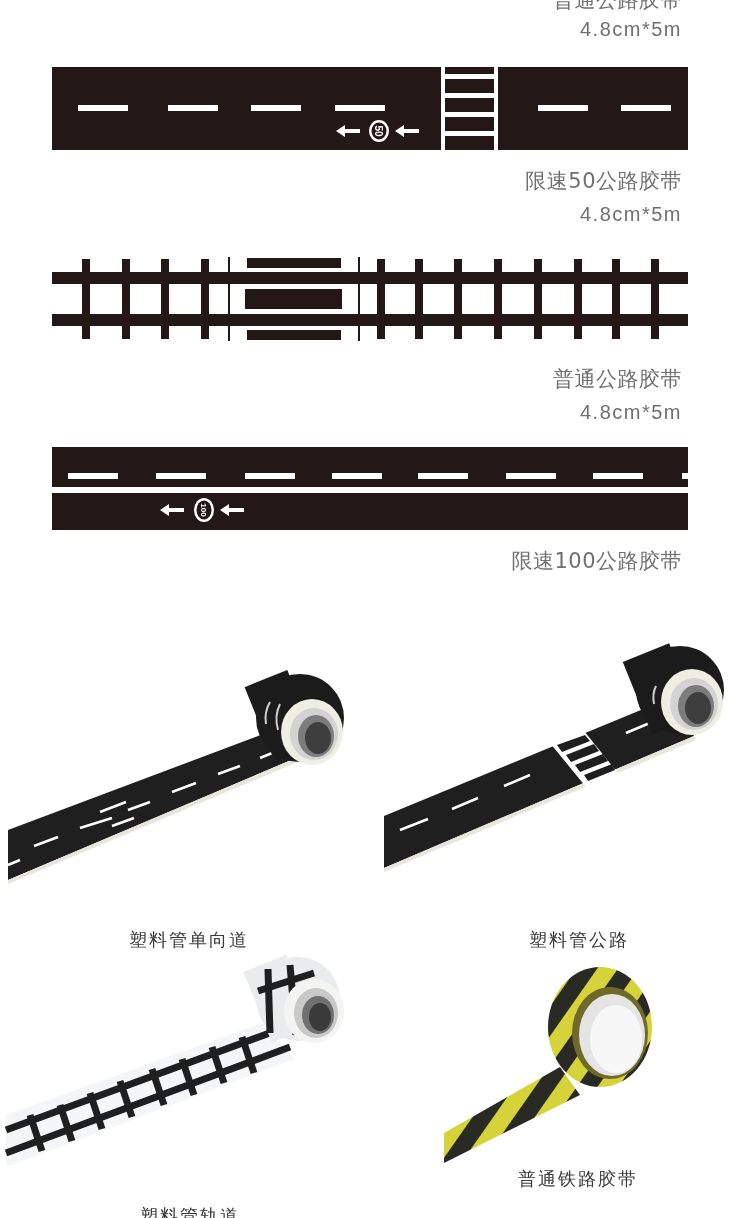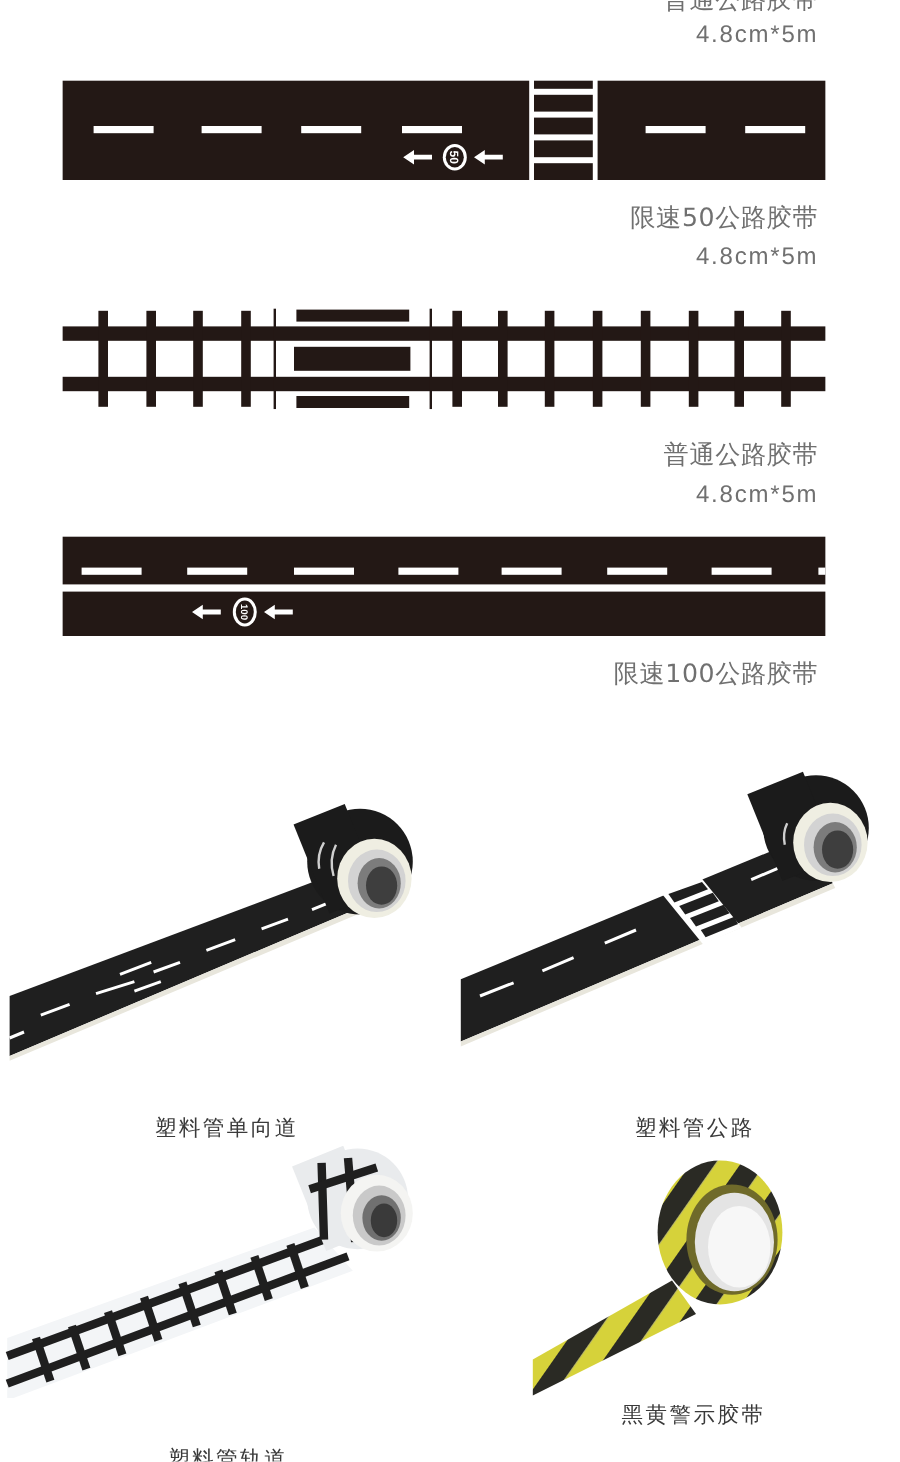--- a/index.html
+++ b/index.html
@@ -218,13 +218,13 @@
     </defs>
 
     <polygon points="24,178 140,112 160,140 24,208" fill="url(#hazard)"></polygon>
 
     <ellipse cx="180" cy="72" rx="52" ry="60" fill="url(#hazard)"></ellipse>
     <ellipse cx="190" cy="78" rx="38" ry="46" fill="#6f6a2a"></ellipse>
     <ellipse cx="192" cy="80" rx="33" ry="41" fill="#e4e4e4"></ellipse>
     <ellipse cx="196" cy="84" rx="26" ry="34" fill="#f7f7f7"></ellipse>
   </svg>
 </div>
-<div class="photo-label" style="left:491px; top:1167px;">黑黄警示胶带</div>
+<div class="photo-label" style="left:491px; top:1167px;">普通铁路胶带</div>
 
 </body></html>

